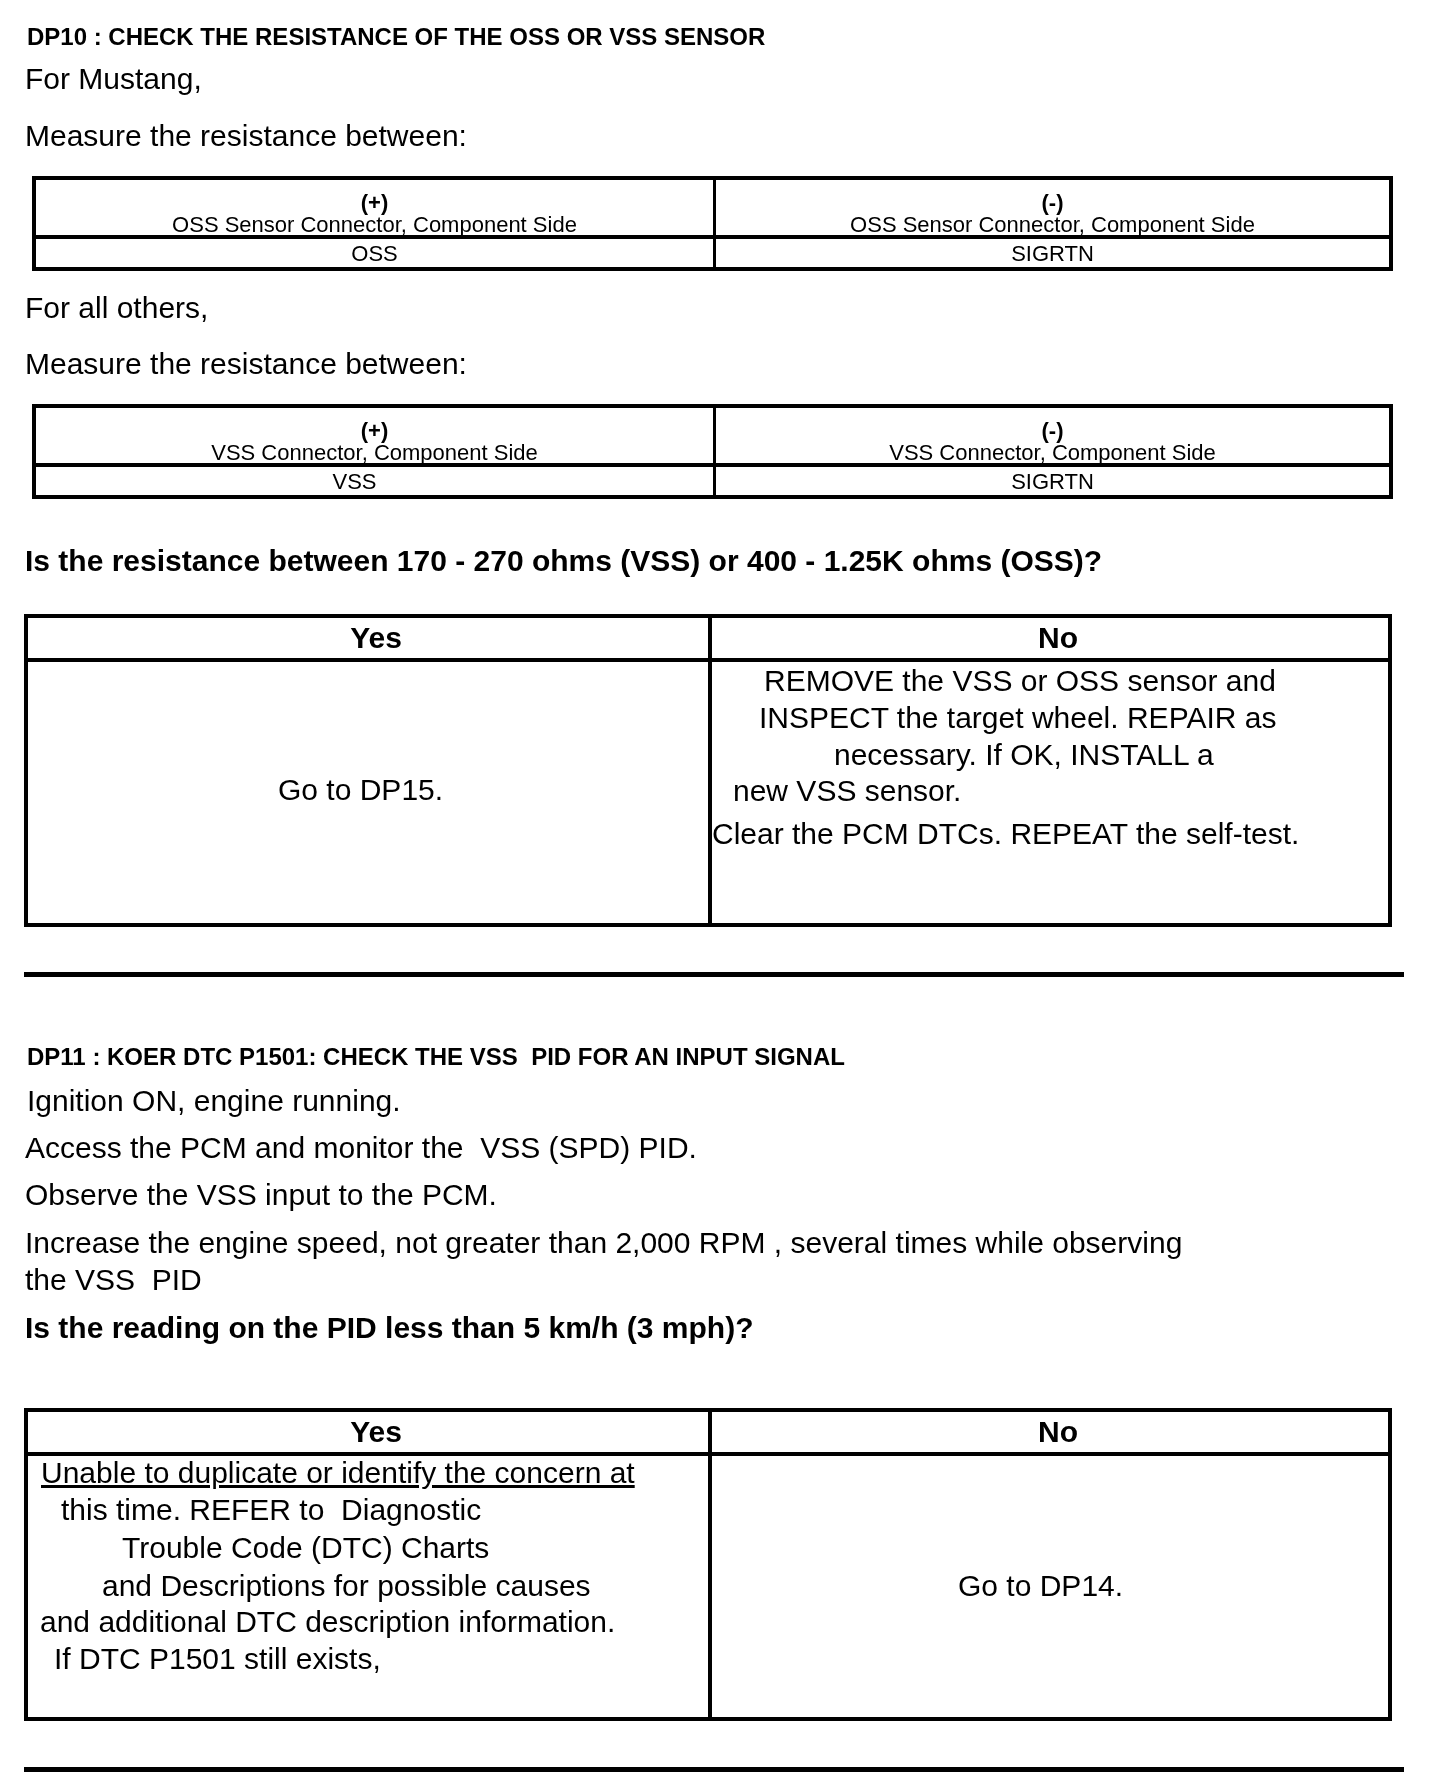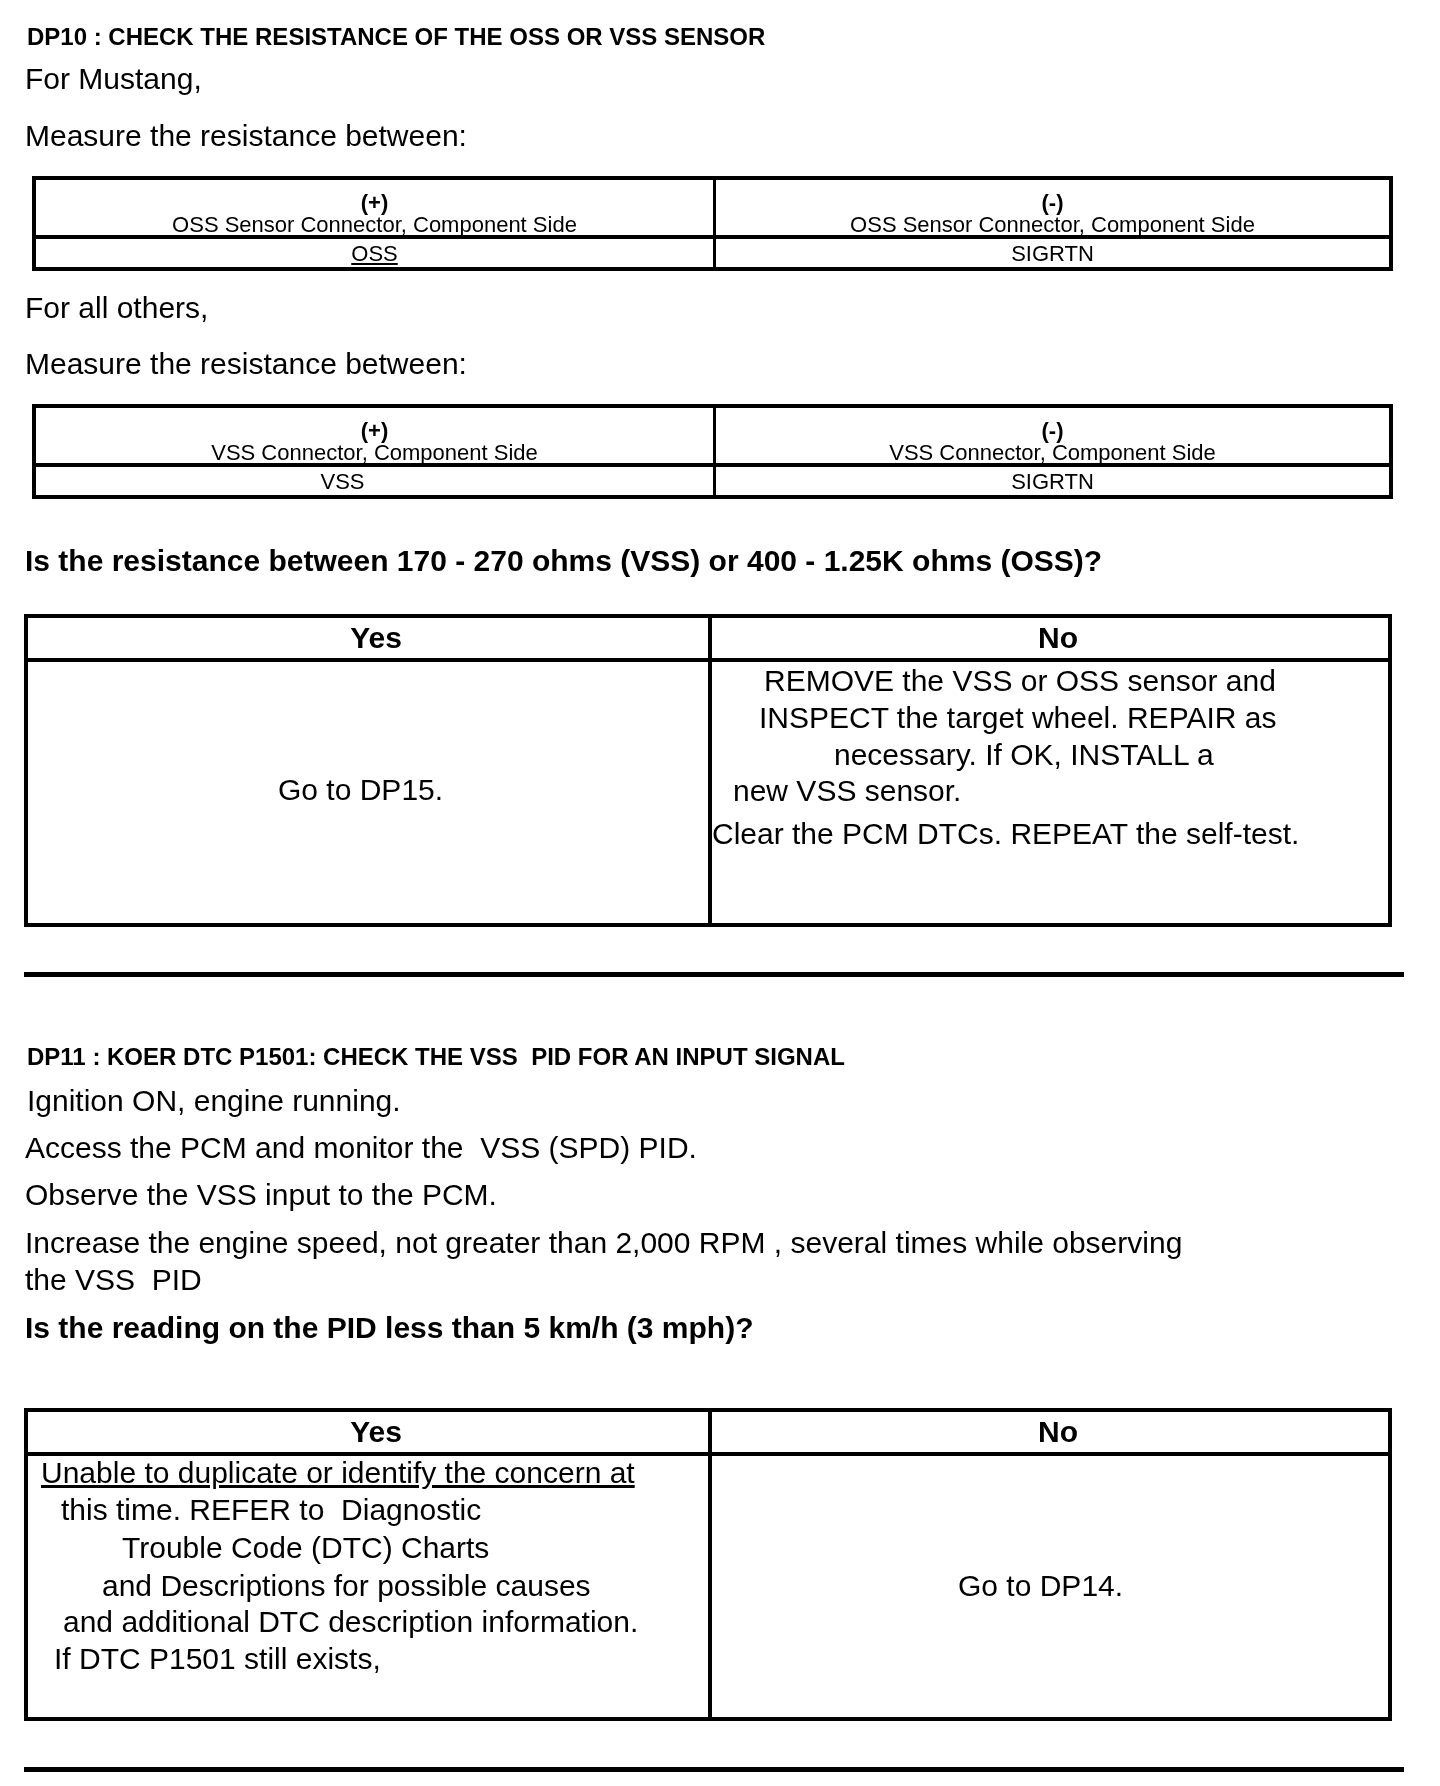--- a/index.html
+++ b/index.html
@@ -32,39 +32,39 @@
   <div class="hl" style="top:55px;"></div>
   <div class="vl" style="left:677px;"></div>
   <div class="cell" style="left:0; width:677px; top:12px;">
     <span class="sign">(+)</span>
     <span>OSS Sensor Connector, Component Side</span>
   </div>
   <div class="cell" style="left:680px; width:673px; top:12px;">
     <span class="sign">(-)</span>
     <span>OSS Sensor Connector, Component Side</span>
   </div>
-  <div class="cell" style="left:0; width:677px; top:63px;text-decoration:underline;">OSS</div>
+  <div class="cell" style="left:0; width:677px; top:63px;">OSS</div>
   <div class="cell" style="left:680px; width:673px; top:63px;">SIGRTN</div>
 </div>
 
 <div class="abs b" style="left:25px; top:290px;">For all others,</div>
 <div class="abs b" style="left:25px; top:346px;">Measure the resistance between:</div>
 
 <div class="conn" style="left:32px; top:404px; width:1361px; height:95px;">
   <div class="hl" style="top:55px;"></div>
   <div class="vl" style="left:677px;"></div>
   <div class="cell" style="left:0; width:677px; top:12px;">
     <span class="sign">(+)</span>
     <span>VSS Connector, Component Side</span>
   </div>
   <div class="cell" style="left:680px; width:673px; top:12px;">
     <span class="sign">(-)</span>
     <span>VSS Connector, Component Side</span>
   </div>
-  <div class="cell" style="left:0; width:613px; top:63px;">VSS</div>
+  <div class="cell" style="left:12px; width:613px; top:63px;">VSS</div>
   <div class="cell" style="left:680px; width:673px; top:63px;">SIGRTN</div>
 </div>
 
 <div class="abs q" style="left:25px; top:543px;">Is the resistance between 170 - 270 ohms (VSS) or 400 - 1.25K ohms (OSS)?</div>
 
 <div class="yn" style="left:24px; top:614px; width:1368px; height:313px;">
   <div class="hl" style="top:40px;"></div>
   <div class="vl" style="left:680px;"></div>
   <div class="hd" style="left:0; width:680px; top:2px;">Yes</div>
   <div class="hd" style="left:684px; width:676px; top:2px;">No</div>
@@ -88,18 +88,18 @@
 
 <div class="yn" style="left:24px; top:1408px; width:1368px; height:313px;">
   <div class="hl" style="top:40px;"></div>
   <div class="vl" style="left:680px;"></div>
   <div class="hd" style="left:0; width:680px; top:2px;">Yes</div>
   <div class="hd" style="left:684px; width:676px; top:2px;">No</div>
   <div class="line" style="left:13px; top:43px;text-decoration:underline;">Unable to duplicate or identify the concern at</div>
   <div class="line" style="left:33px; top:80px;">this time. REFER to  Diagnostic</div>
   <div class="line" style="left:74px; top:156px;">and Descriptions for possible causes</div>
   <div class="line" style="left:94px; top:118px;">Trouble Code (DTC) Charts</div>
-  <div class="line" style="left:35px; top:192px;">and additional DTC description information.</div>
+  <div class="line" style="left:12px; top:192px;">and additional DTC description information.</div>
   <div class="line" style="left:26px; top:229px;">If DTC P1501 still exists,</div>
   <div class="line" style="left:930px; top:156px;">Go to DP14.</div>
 </div>
 
 <div class="rule" style="top:1767px;"></div>
 
 </body></html>

